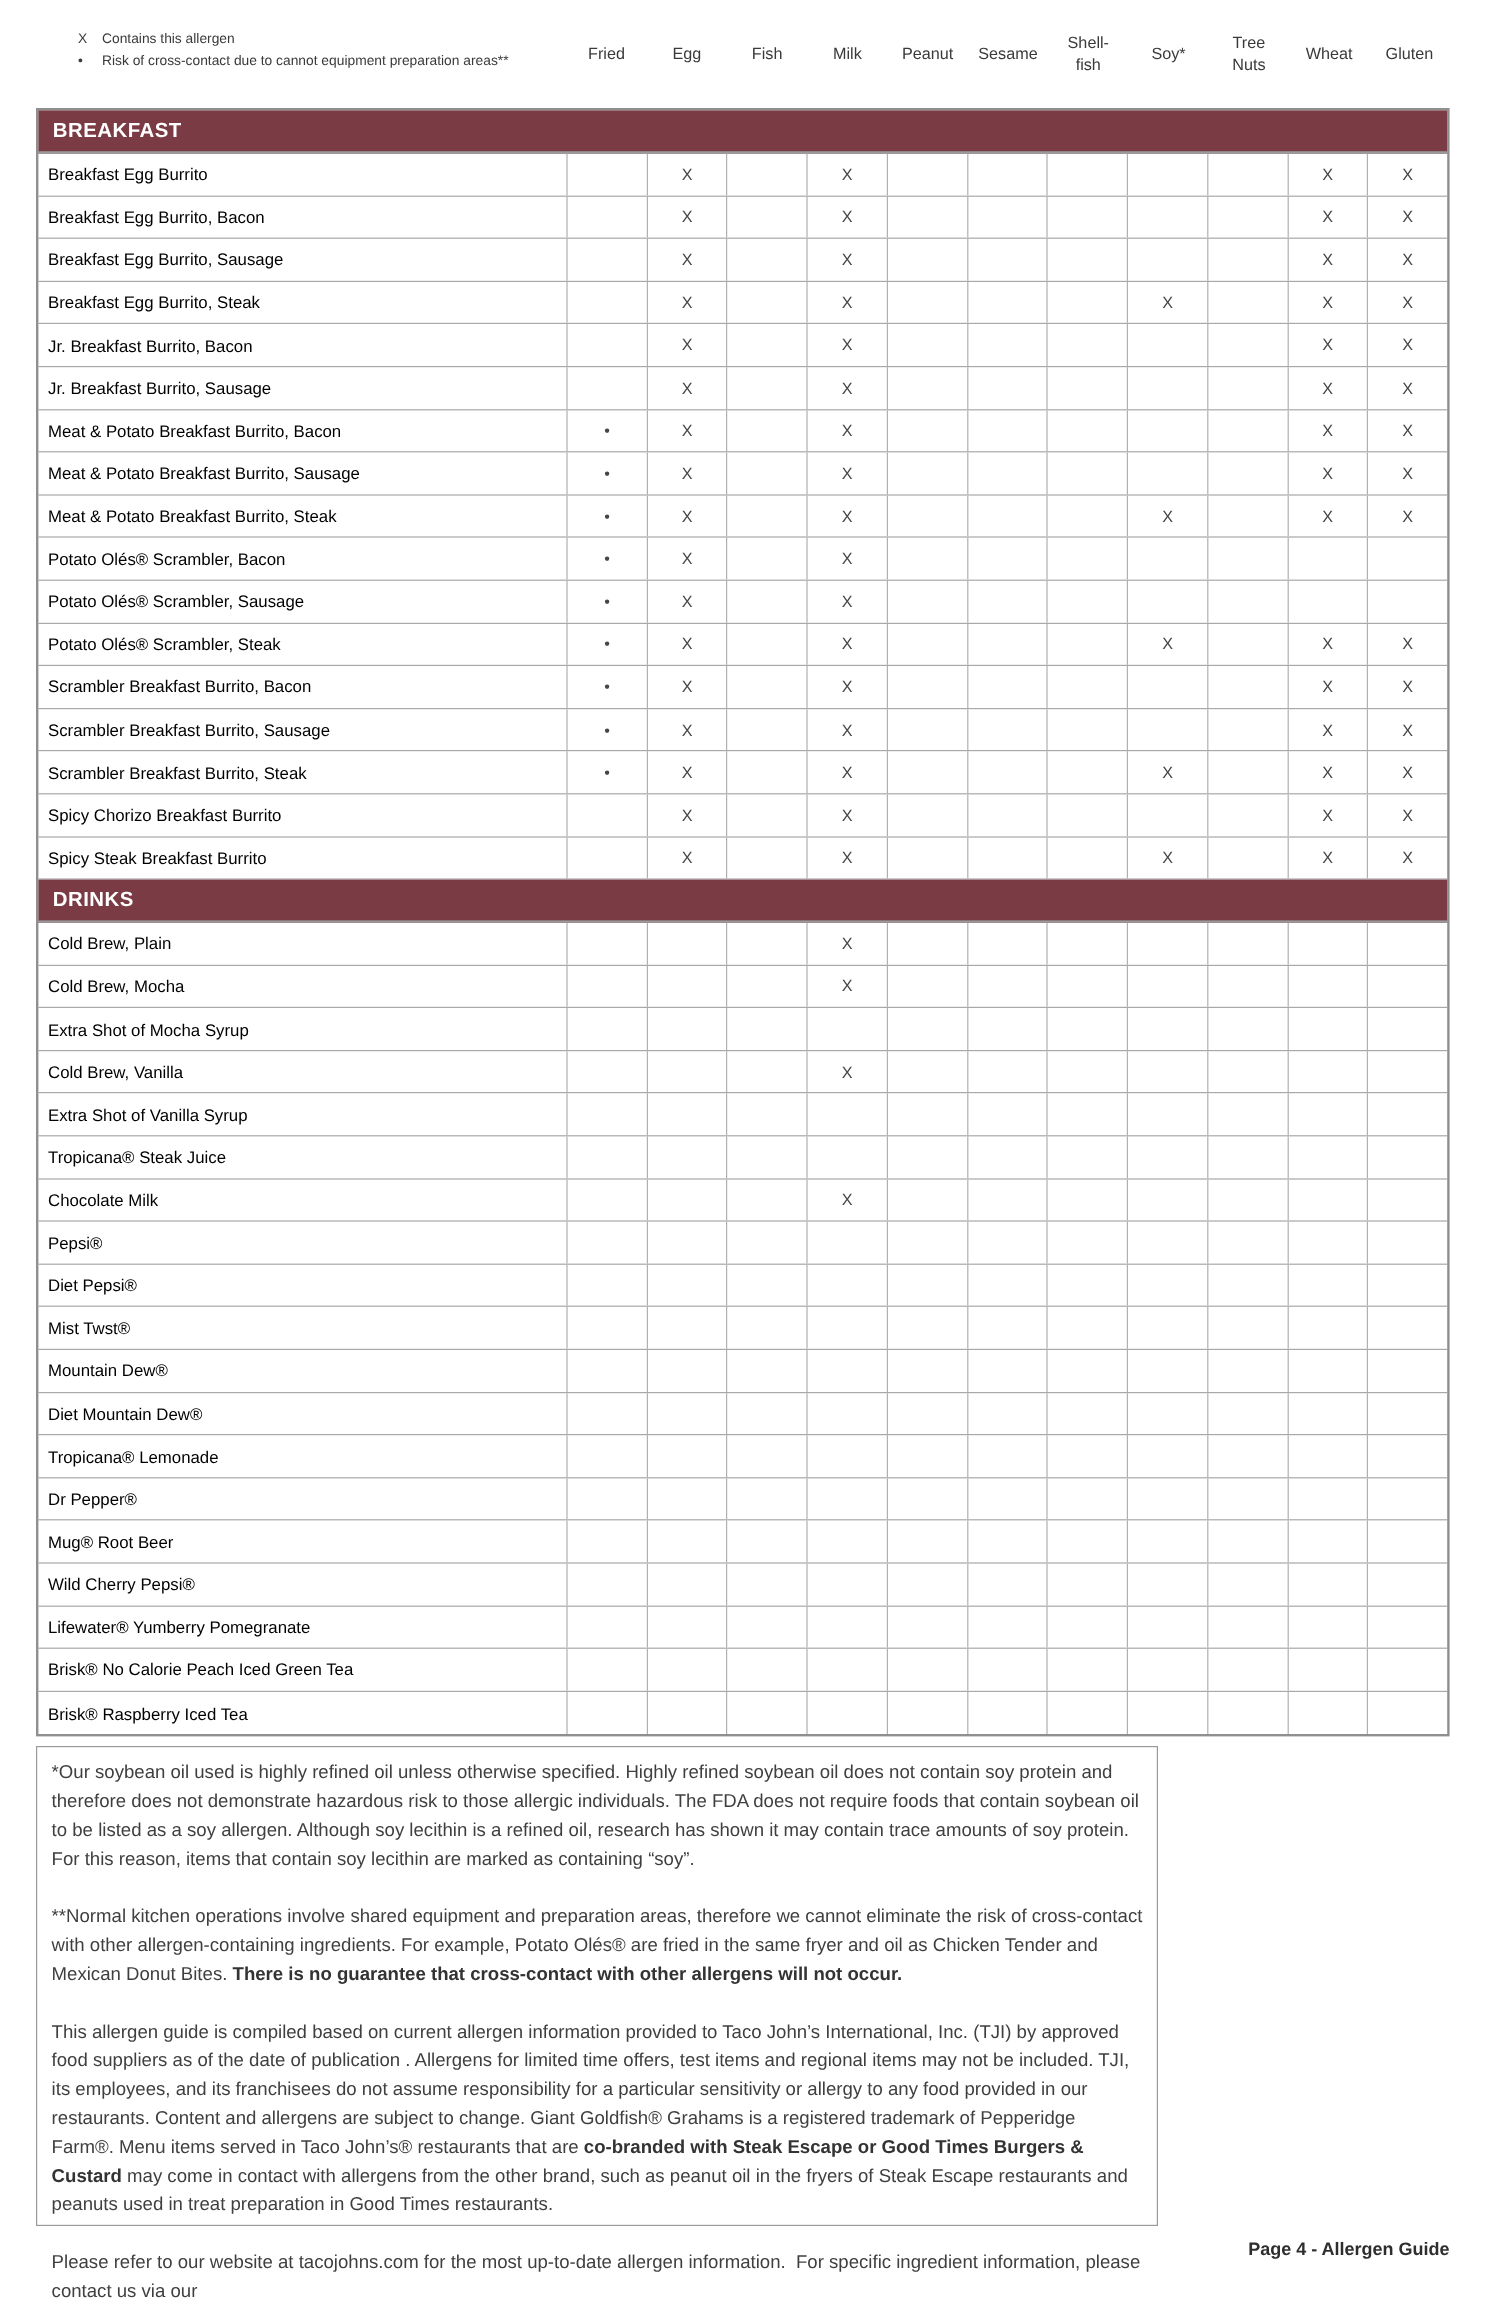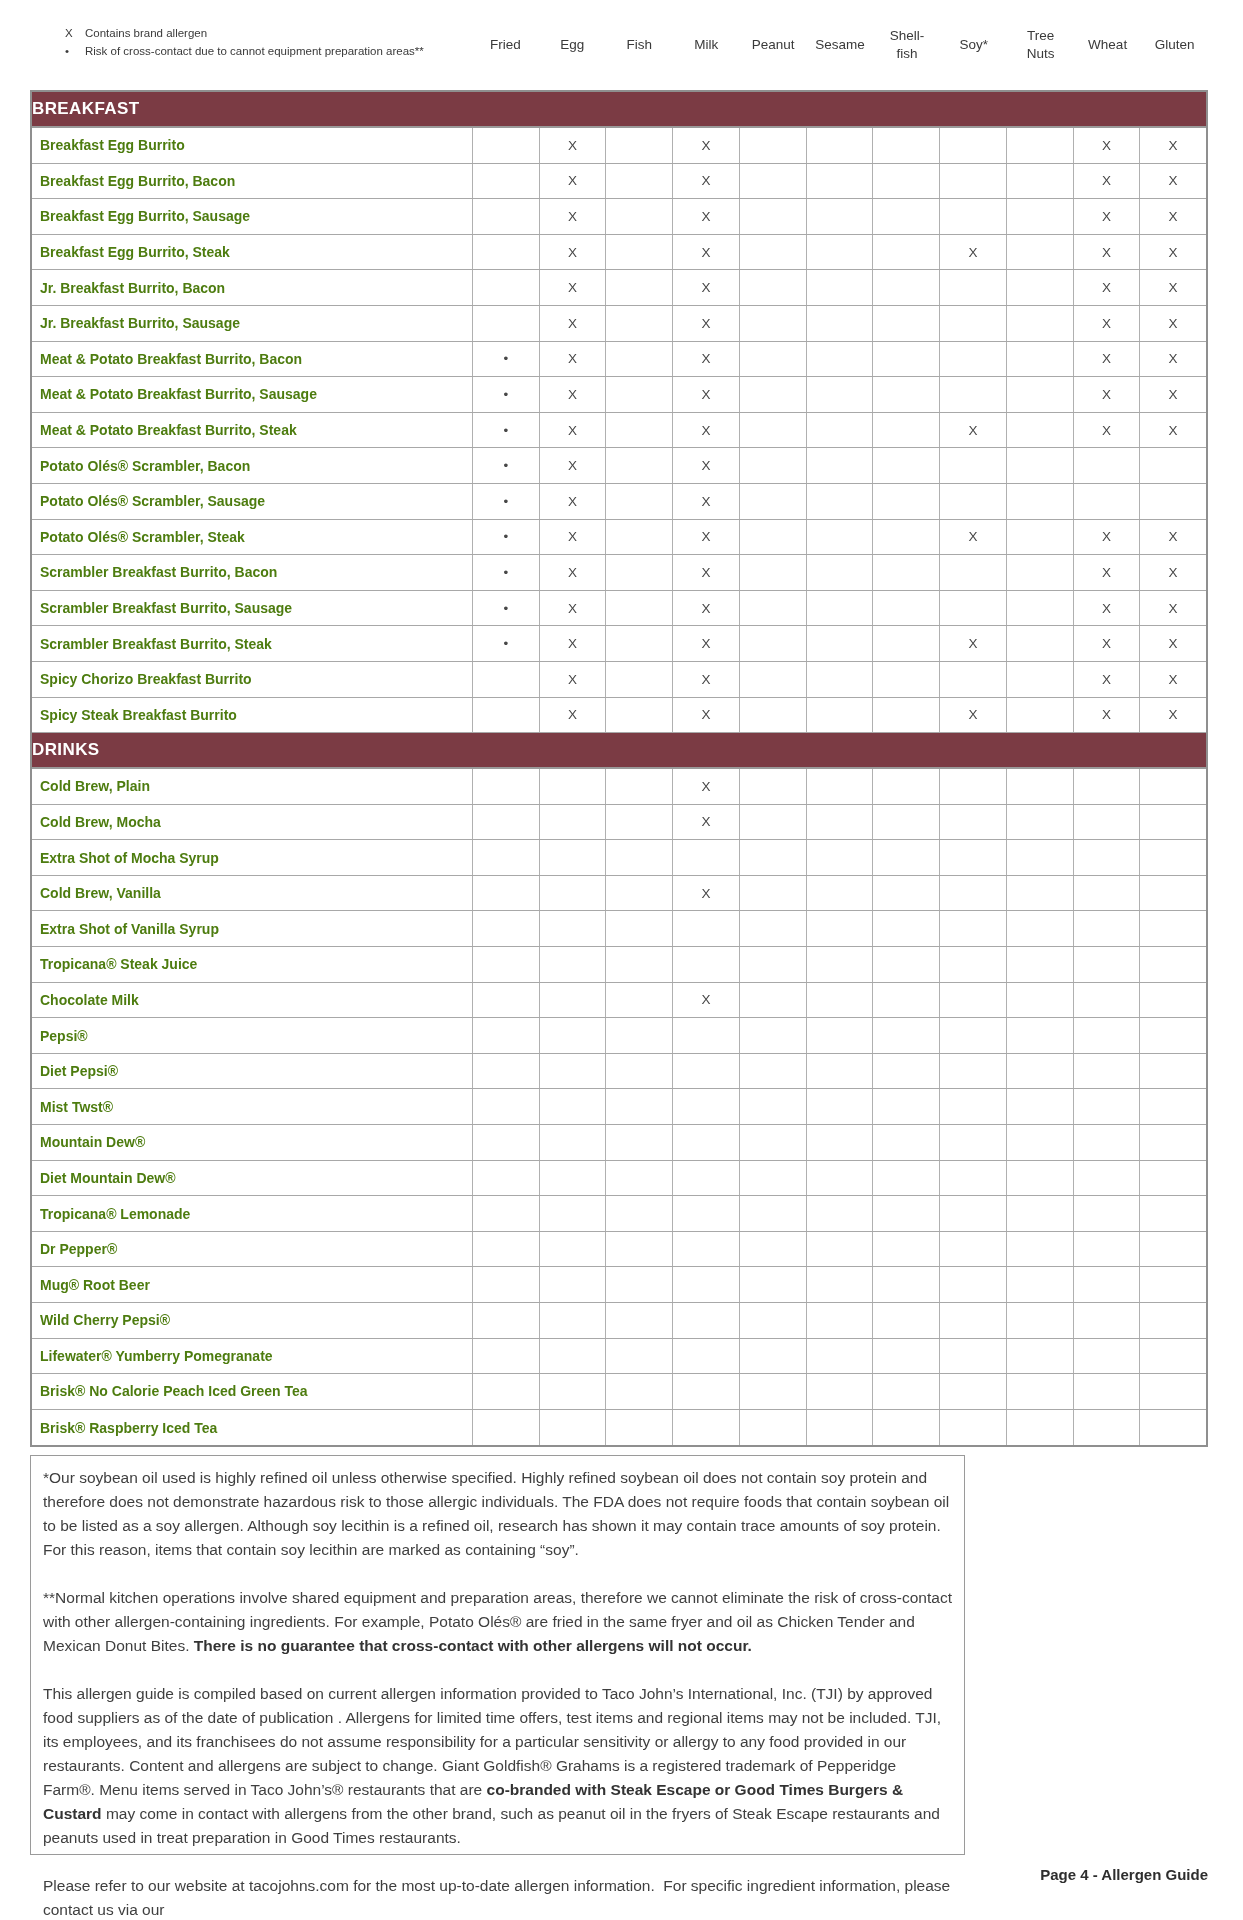--- a/index.html
+++ b/index.html
@@ -25,30 +25,30 @@
     font-size:13.5px;line-height:1.3;color:#3a3a3a;white-space:pre-line;
   }
   
   .atable{
     position:absolute;left:30px;top:90px;width:1178px;
     border:2px solid #8f8f8f;box-sizing:border-box;background:#fff;
   }
   .section-bar{
     height:36px;background:var(--maroon,#7B3B44);color:#ffffff;
     font-weight:bold;font-size:17px;letter-spacing:.4px;
-    display:flex;align-items:center;padding-left:0;
+    display:flex;align-items:center;padding-left:12px;
     border-bottom:2px solid #9a9a9a;box-sizing:border-box;
   }
   .trow{
     display:grid;grid-template-columns:440px repeat(11,1fr);
     height:35.6px;border-bottom:1.5px solid #a8a8a8;box-sizing:border-box;
   }
   .trow:last-child{border-bottom:none;}
   .tname{
-    font-weight:bold;font-size:14px;color:#4d7c0f;
+    font-weight:normal;font-size:14px;color:#000000;
     display:flex;align-items:center;padding-left:8px;
     white-space:nowrap;overflow:hidden;text-align:center;
   }
   .tcell{
     border-left:1.2px solid #b0b0b0;
     display:flex;align-items:center;justify-content:center;
     font-size:13.5px;color:#474747;box-sizing:border-box;
   }
   
   .footnotes{
@@ -67,21 +67,21 @@
   }
 </style>
 </head>
 <body>
 
 <div class="page" style="--maroon: #7B3B44;">
 
   <div class="legend">
     <div class="legend-row">
       <span class="legend-sym">X</span>
-      <span>Contains brand allergen</span>
+      <span>Contains this allergen</span>
     </div>
     <div class="legend-row">
       <span class="legend-sym">•</span>
       <span>Risk of cross-contact due to cannot equipment preparation areas**</span>
     </div>
   </div>
 
   <div class="col-headers" id="col-headers">
       <div class="col-h">Fried</div>
       <div class="col-h">Egg</div>

